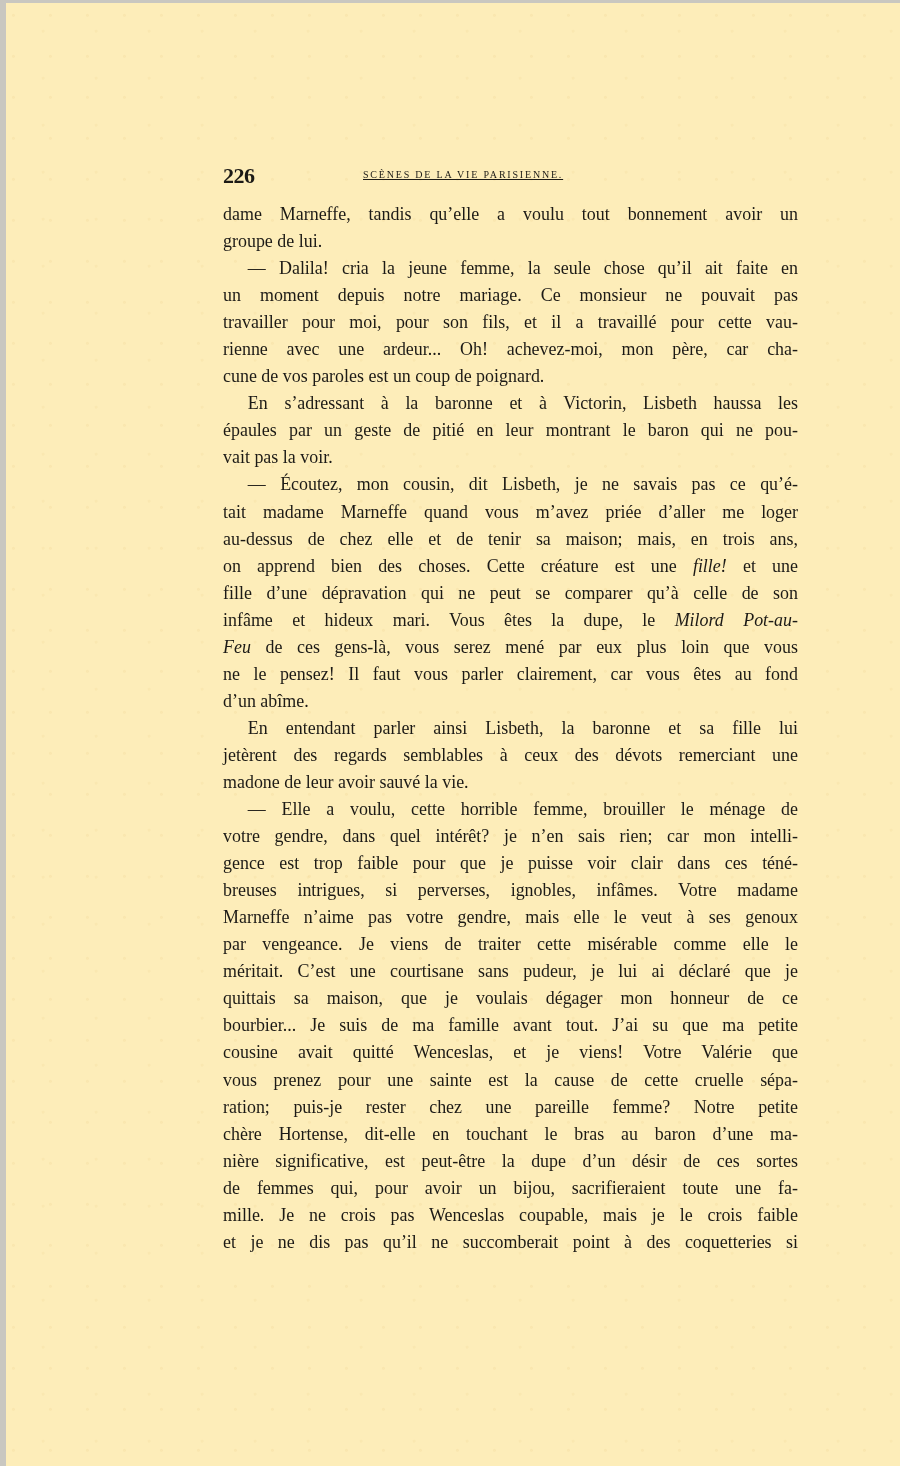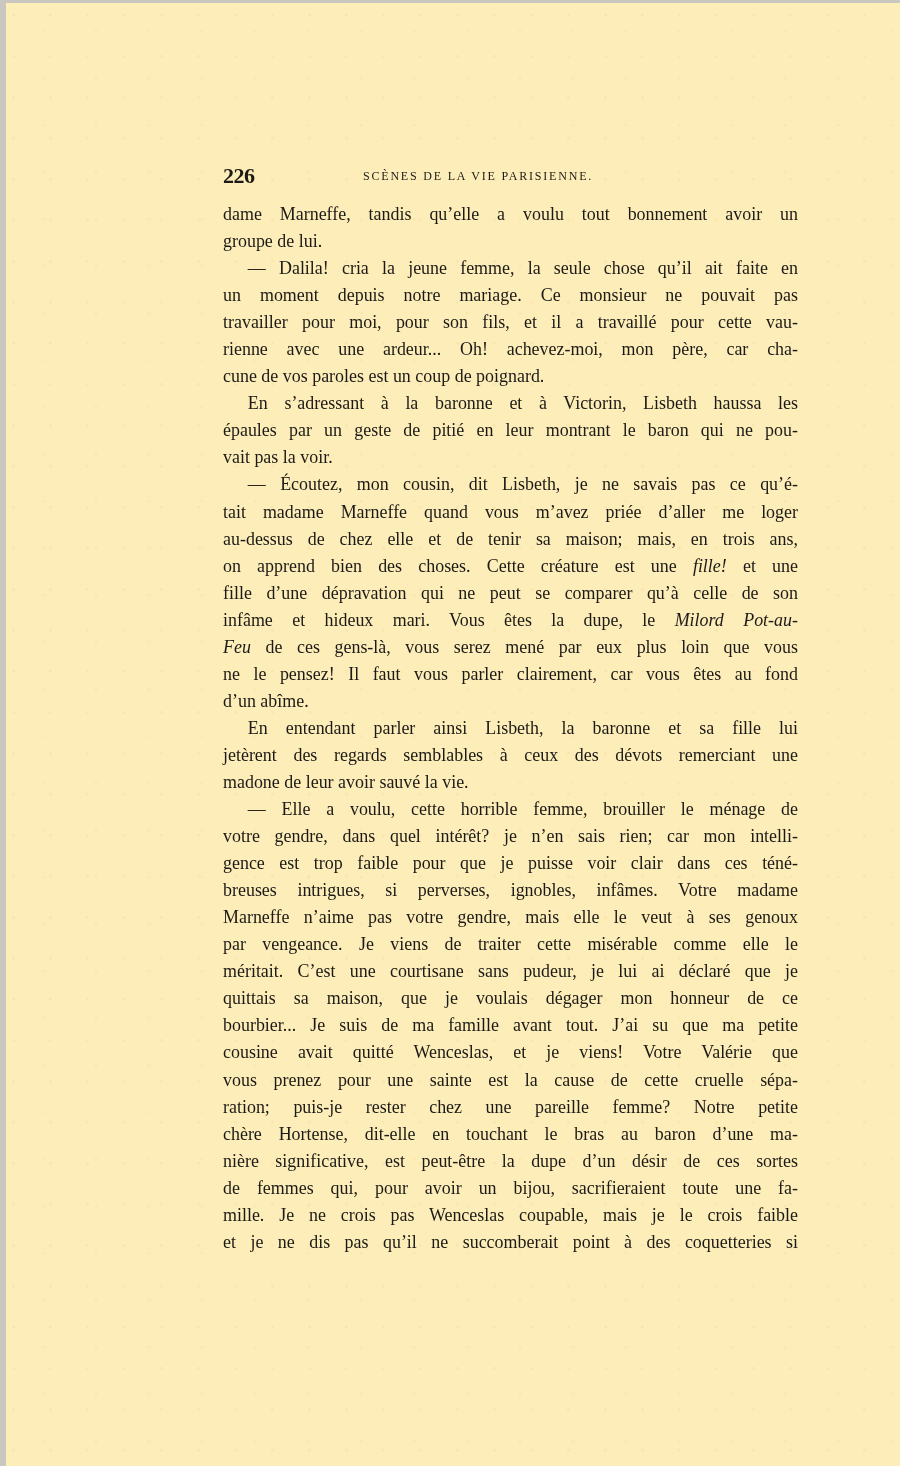--- a/index.html
+++ b/index.html
@@ -39,23 +39,24 @@
     left: 0;
     top: 0;
     font-size: 22px;
     font-weight: bold;
     letter-spacing: -0.5px;
   }
   .running-title {
     position: absolute;
     left: 140px;
     top: 6px;
-    font-size: 12px;
+    font-size: 10px;
     letter-spacing: 1.8px;
     font-variant: small-caps;
+    text-decoration: underline;
   }
   .body-text {
     position: absolute;
     left: 217px;
     top: 197px;
     width: 575px;
     font-family: "Liberation Serif", "DejaVu Serif", serif;
     font-size: 19.5px;
     line-height: 27.05px;
     color: #1c1a16;

